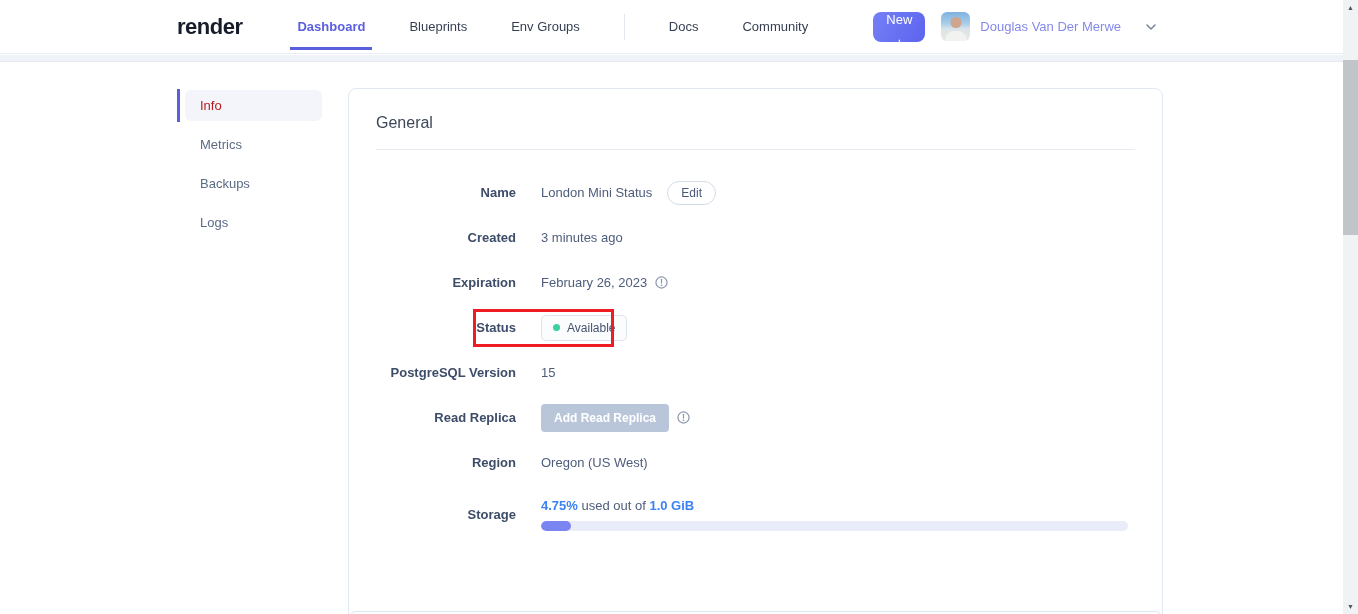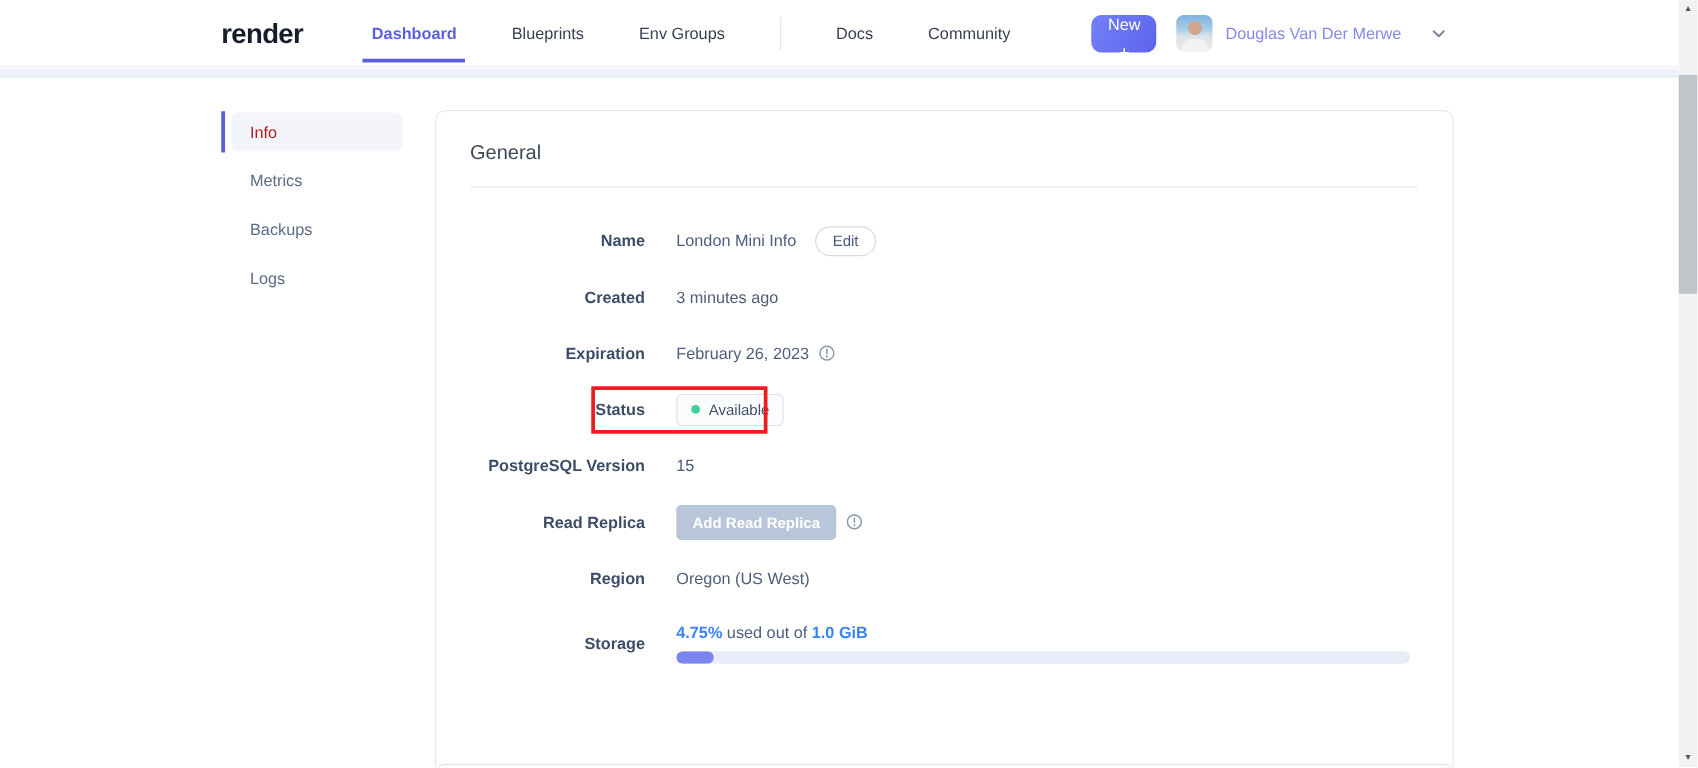--- a/index.html
+++ b/index.html
@@ -122,21 +122,21 @@
 
 <div class="card">
   <div class="card-inner">
     <div class="card-title">General</div>
     <div class="card-divider"></div>
     <div class="rows">
 
       <div class="row">
         <div class="row-label">Name</div>
         <div class="row-value">
-          <span>London Mini Info</span>
+          <span>London Mini Status</span>
           <button class="edit-btn">Edit</button>
         </div>
       </div>
 
       <div class="row">
         <div class="row-label">Created</div>
         <div class="row-value">
             <span>3 minutes ago</span>
           </div>
       </div>

